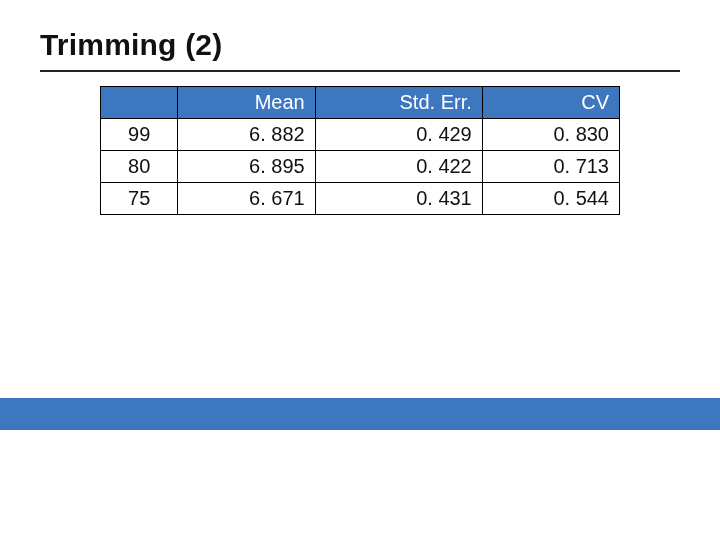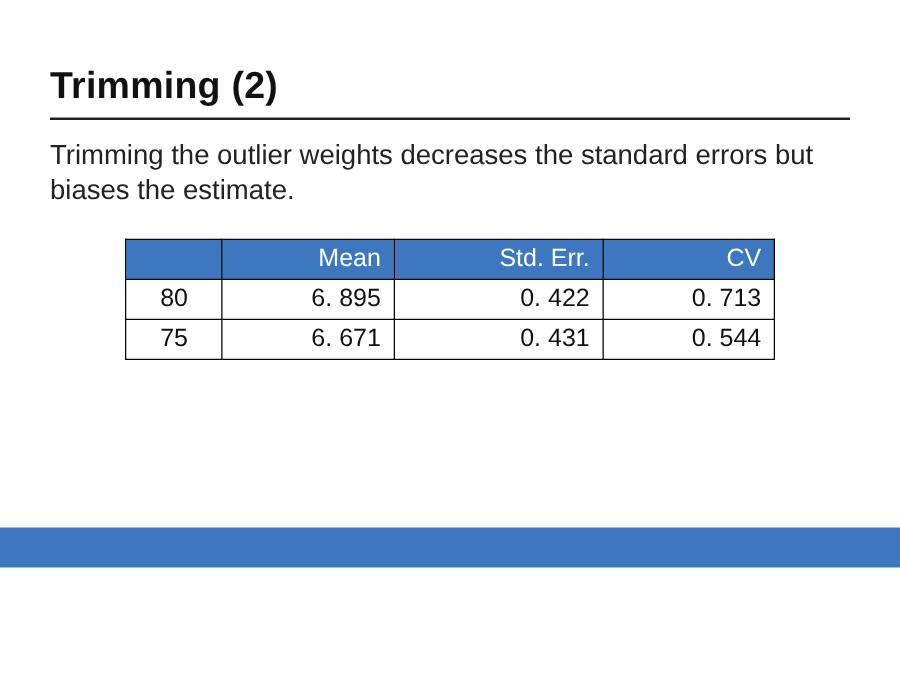--- a/index.html
+++ b/index.html
@@ -12,21 +12,20 @@
     color: #111;
     overflow: hidden;
     position: relative;
   }
   .slide {
     width: 720px;
     height: 464px;
     position: relative;
     box-sizing: border-box;
     padding: 28px 40px 0 40px;
-    margin-top: 24px;
   }
   .title {
     font-size: 30px;
     font-weight: 700;
     color: #111;
     margin: 0 0 8px 0;
     letter-spacing: 0.2px;
   }
   .title-rule {
     border: 0;
@@ -79,33 +78,38 @@
   }
 </style>
 </head>
 <body>
 
 <div class="slide">
 
   <h1 class="title">Trimming (2)</h1>
   <hr class="title-rule">
 
-  <p class="body-text">Trimming the outlier weights decreases the standard errors but biases the estimate.</p>
 
   <div class="table-wrap">
     <table class="data">
       <thead>
         <tr>
           <th class="corner"></th>
           <th>Mean</th>
           <th>Std. Err.</th>
           <th>CV</th>
         </tr>
       </thead>
       <tbody>
+        <tr>
+          <td class="rowlabel">99</td>
+          <td>6. 882</td>
+          <td>0. 429</td>
+          <td>0. 830</td>
+        </tr>
         <tr>
           <td class="rowlabel">80</td>
           <td>6. 895</td>
           <td>0. 422</td>
           <td>0. 713</td>
         </tr>
         <tr>
           <td class="rowlabel">75</td>
           <td>6. 671</td>
           <td>0. 431</td>

